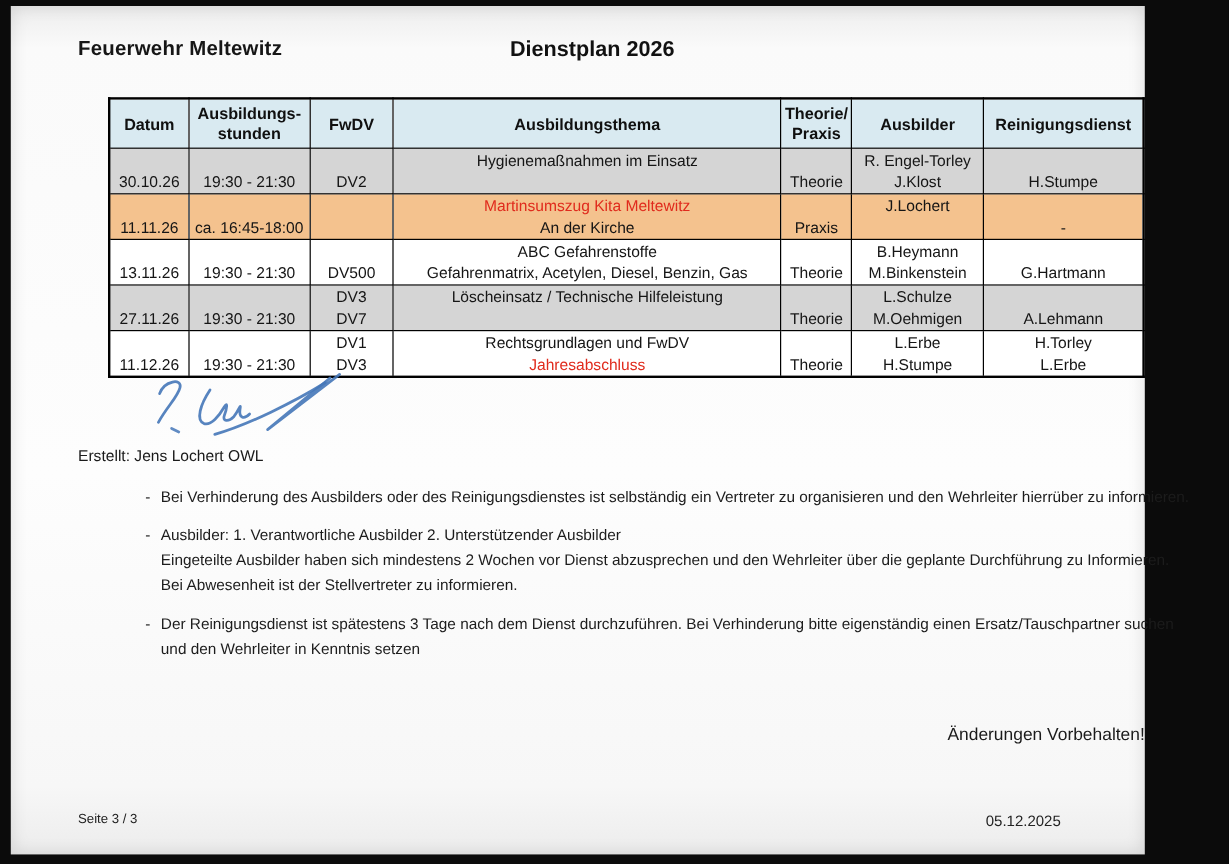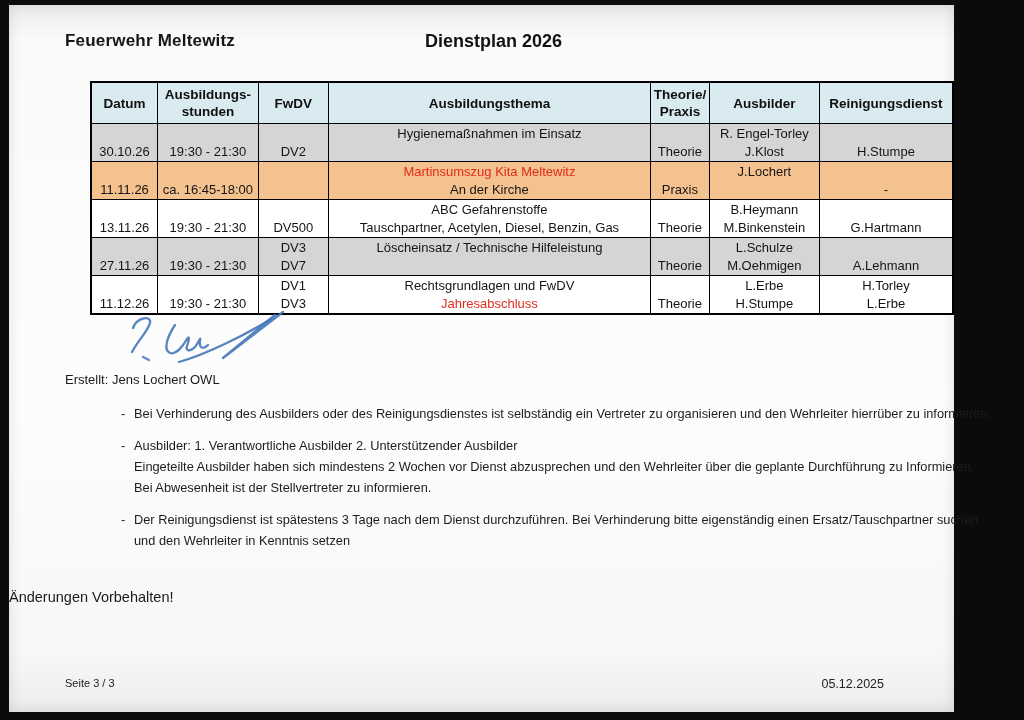--- a/index.html
+++ b/index.html
@@ -20,21 +20,21 @@
   .ln{height:17.5px;line-height:17.5px;text-align:center;white-space:nowrap;}
   
   .sig{position:absolute;left:108px;top:303px;}
   .erstellt{position:absolute;left:56px;top:367px;font-size:13px;color:#1a1a1a;}
   
   .notes{position:absolute;left:112px;top:398px;width:850px;font-size:12.8px;color:#1c1c1c;}
   .note{margin-bottom:11px;}
   .note-line{line-height:21px;padding-left:13px;white-space:nowrap;}
   .note-line.first{padding-left:0;}
   .bullet{display:inline-block;width:13px;}
-  .closing{position:absolute;left:0;top:584px;width:100%;text-align:left;font-size:14.5px;color:#1a1a1a;}
+  .closing{position:absolute;left:0;top:600px;width:100%;text-align:right;font-size:14.5px;color:#1a1a1a;}
   
   .footer-left{position:absolute;left:56px;top:672px;font-size:11px;color:#222;}
   .footer-right{position:absolute;right:70px;top:672px;font-size:12.5px;color:#222;}
 </style>
 </head>
 <body>
 
 <div class="page">
 
   <div class="org-title">Feuerwehr Meltewitz</div>
@@ -180,21 +180,21 @@
             </td>
             <td class="dcell" style="background-color: rgb(255, 255, 255);">
               <div class="cellbox">
                 <div class="ln"></div>
                 <div class="ln">DV500</div>
               </div>
             </td>
             <td class="dcell" style="background-color: rgb(255, 255, 255);">
               <div class="cellbox">
                 <div class="ln">ABC Gefahrenstoffe</div>
-                <div class="ln">Tauschpartner, Acetylen, Diesel, Benzin, Gas</div>
+                <div class="ln">Gefahrenmatrix, Acetylen, Diesel, Benzin, Gas</div>
               </div>
             </td>
             <td class="dcell" style="background-color: rgb(255, 255, 255);">
               <div class="cellbox">
                 <div class="ln"></div>
                 <div class="ln">Theorie</div>
               </div>
             </td>
             <td class="dcell" style="background-color: rgb(255, 255, 255);">
               <div class="cellbox">

